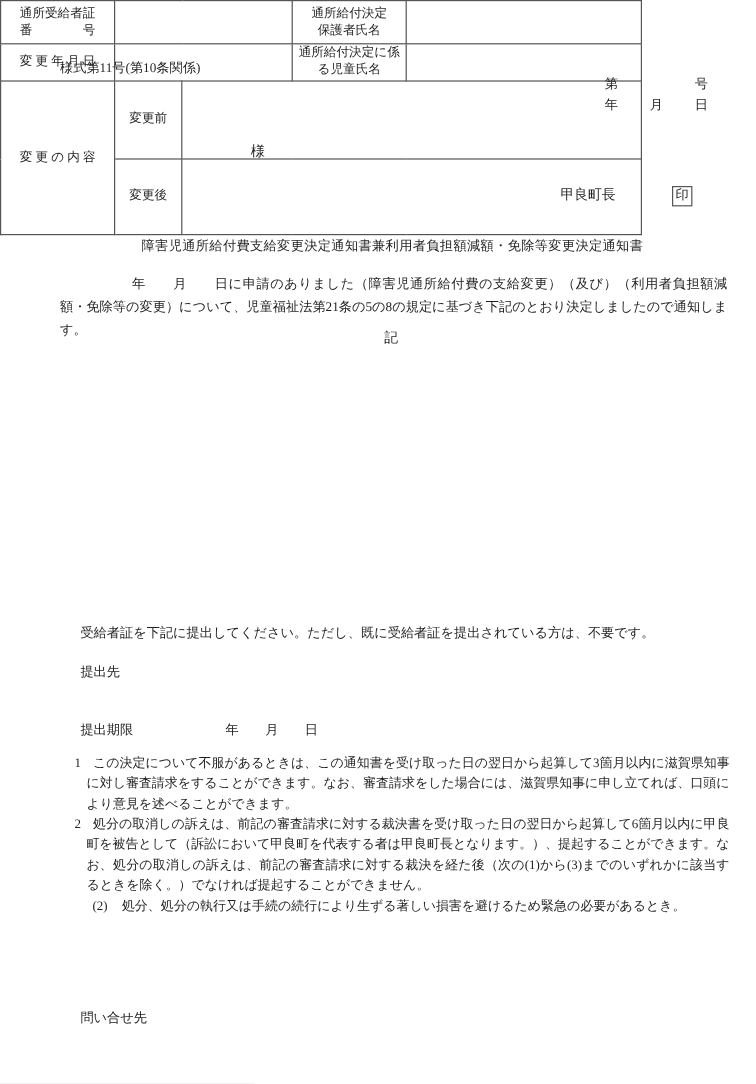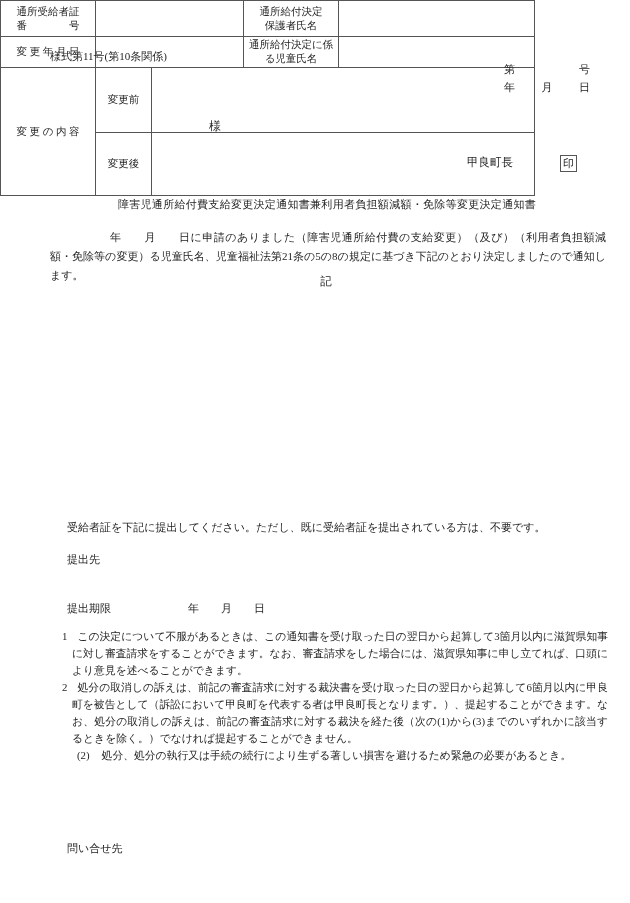--- a/index.html
+++ b/index.html
@@ -67,21 +67,21 @@
 
   <div class="abs addressee">様</div>
 
   <div class="abs issuer-line">
     <span class="issuer-name">甲良町長</span>
     <span class="seal-box">印</span>
   </div>
 
   <div class="abs doc-title">障害児通所給付費支給変更決定通知書兼利用者負担額減額・免除等変更決定通知書</div>
 
-  <div class="abs main-paragraph">年　　月　　日に申請のありました（障害児通所給付費の支給変更）（及び）（利用者負担額減額・免除等の変更）る児童氏名、児童福祉法第21条の5の8の規定に基づき下記のとおり決定しましたので通知します。</div>
+  <div class="abs main-paragraph">年　　月　　日に申請のありました（障害児通所給付費の支給変更）（及び）（利用者負担額減額・免除等の変更）について、児童福祉法第21条の5の8の規定に基づき下記のとおり決定しましたので通知します。</div>
 
   <div class="abs ki">記</div>
 
   <table class="form-table">
     <colgroup>
       <col style="width:95px">
         <col style="width:56px">
         <col style="width:92px">
         <col style="width:95px">
         <col style="width:196px">

